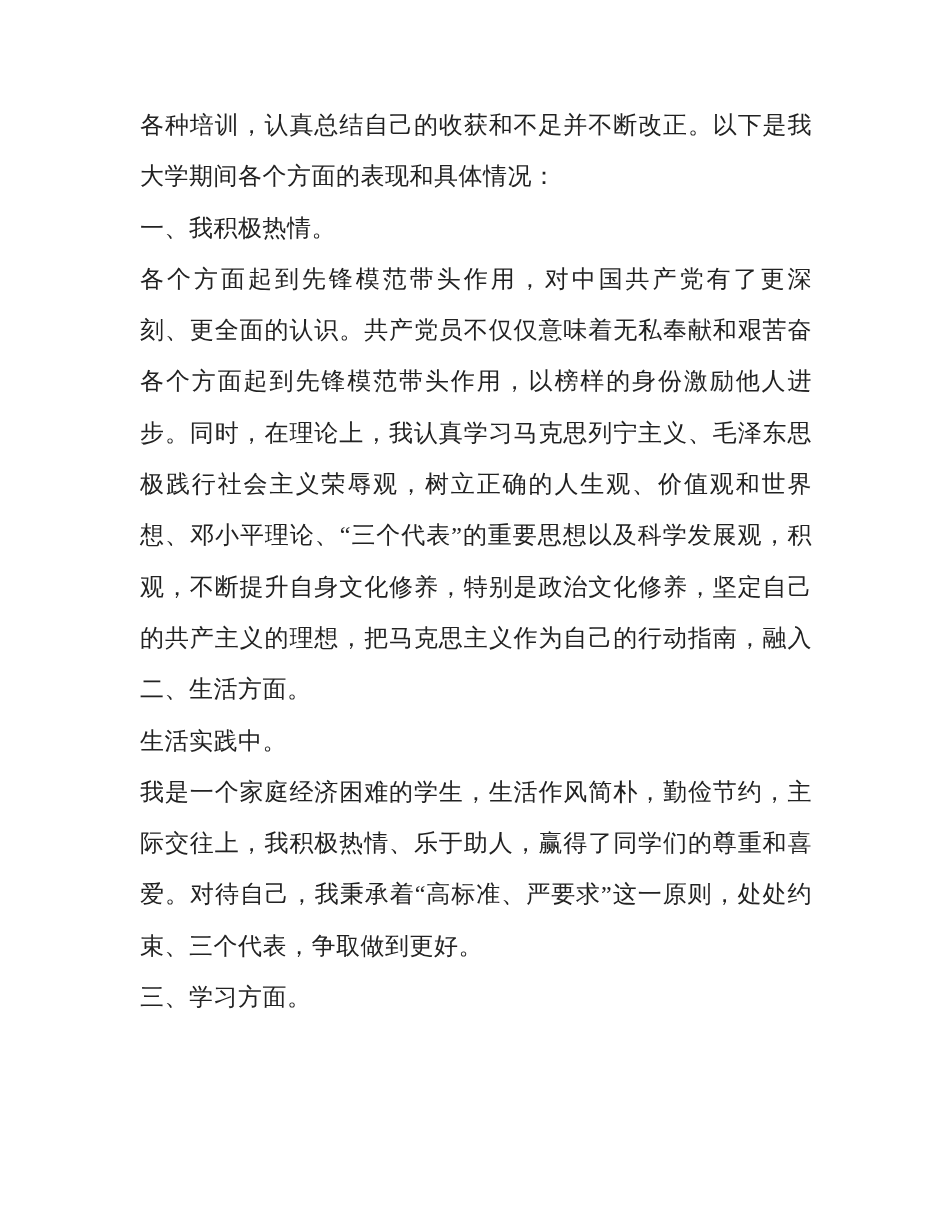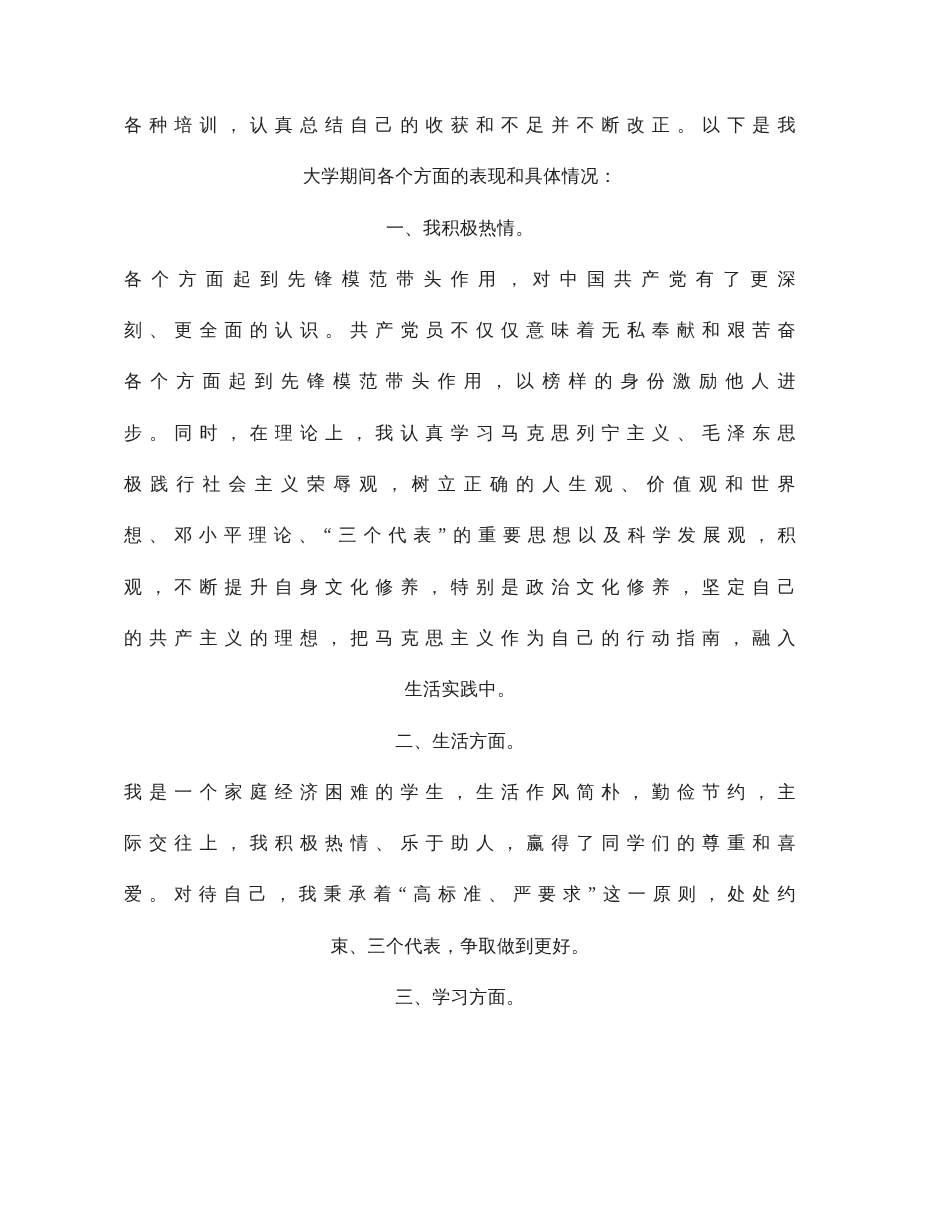--- a/index.html
+++ b/index.html
@@ -8,31 +8,31 @@
   }
   body {
     width: 950px;
     height: 1229px;
     background: #ffffff;
     overflow: hidden;
     font-family: "Liberation Serif", "DejaVu Serif", serif;
   }
   .doc-page {
     position: absolute;
-    left: 124px;
+    left: 140px;
     top: 100px;
     width: 672px;
-    font-size: 18px;
+    font-size: 24px;
     line-height: 51.3px;
     letter-spacing: 0.5px;
   }
   .line {
     height: 51.3px;
     white-space: nowrap;
-    text-align: center;
+    text-align: left;
   }
   .line.j {
     white-space: normal;
     text-align: justify;
     text-align-last: justify;
   }
 </style>
 </head>
 <body>
 
@@ -41,20 +41,20 @@
   <div class="line">大学期间各个方面的表现和具体情况：</div>
   <div class="line">一、我积极热情。</div>
   <div class="line j">各个方面起到先锋模范带头作用，对中国共产党有了更深</div>
   <div class="line j">刻、更全面的认识。共产党员不仅仅意味着无私奉献和艰苦奋</div>
   <div class="line j">各个方面起到先锋模范带头作用，以榜样的身份激励他人进</div>
   <div class="line j">步。同时，在理论上，我认真学习马克思列宁主义、毛泽东思</div>
   <div class="line j">极践行社会主义荣辱观，树立正确的人生观、价值观和世界</div>
   <div class="line j">想、邓小平理论、“三个代表”的重要思想以及科学发展观，积</div>
   <div class="line j">观，不断提升自身文化修养，特别是政治文化修养，坚定自己</div>
   <div class="line j">的共产主义的理想，把马克思主义作为自己的行动指南，融入</div>
+  <div class="line">二、生活方面。</div>
   <div class="line">生活实践中。</div>
-  <div class="line">二、生活方面。</div>
   <div class="line j">我是一个家庭经济困难的学生，生活作风简朴，勤俭节约，主</div>
   <div class="line j">际交往上，我积极热情、乐于助人，赢得了同学们的尊重和喜</div>
   <div class="line j">爱。对待自己，我秉承着“高标准、严要求”这一原则，处处约</div>
   <div class="line">束、三个代表，争取做到更好。</div>
   <div class="line">三、学习方面。</div>
 </div>
 
 </body></html>

